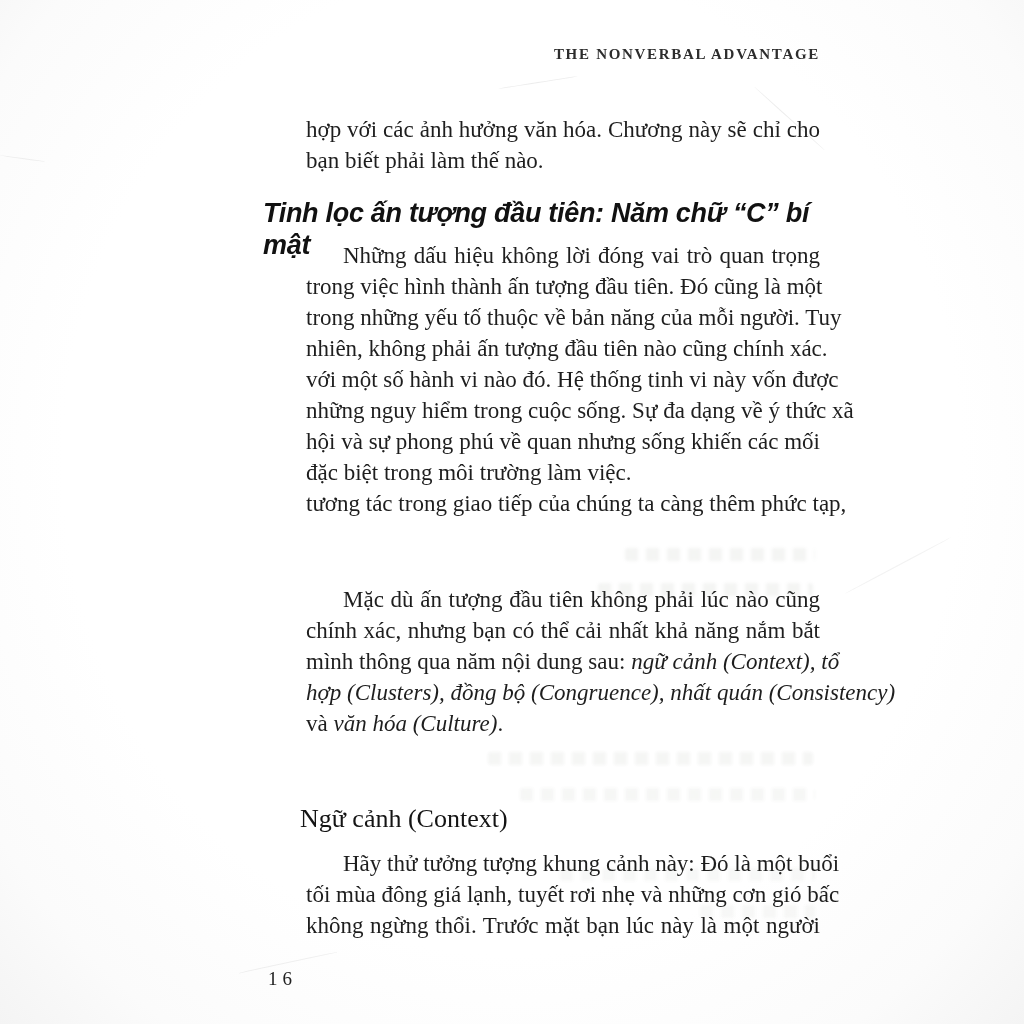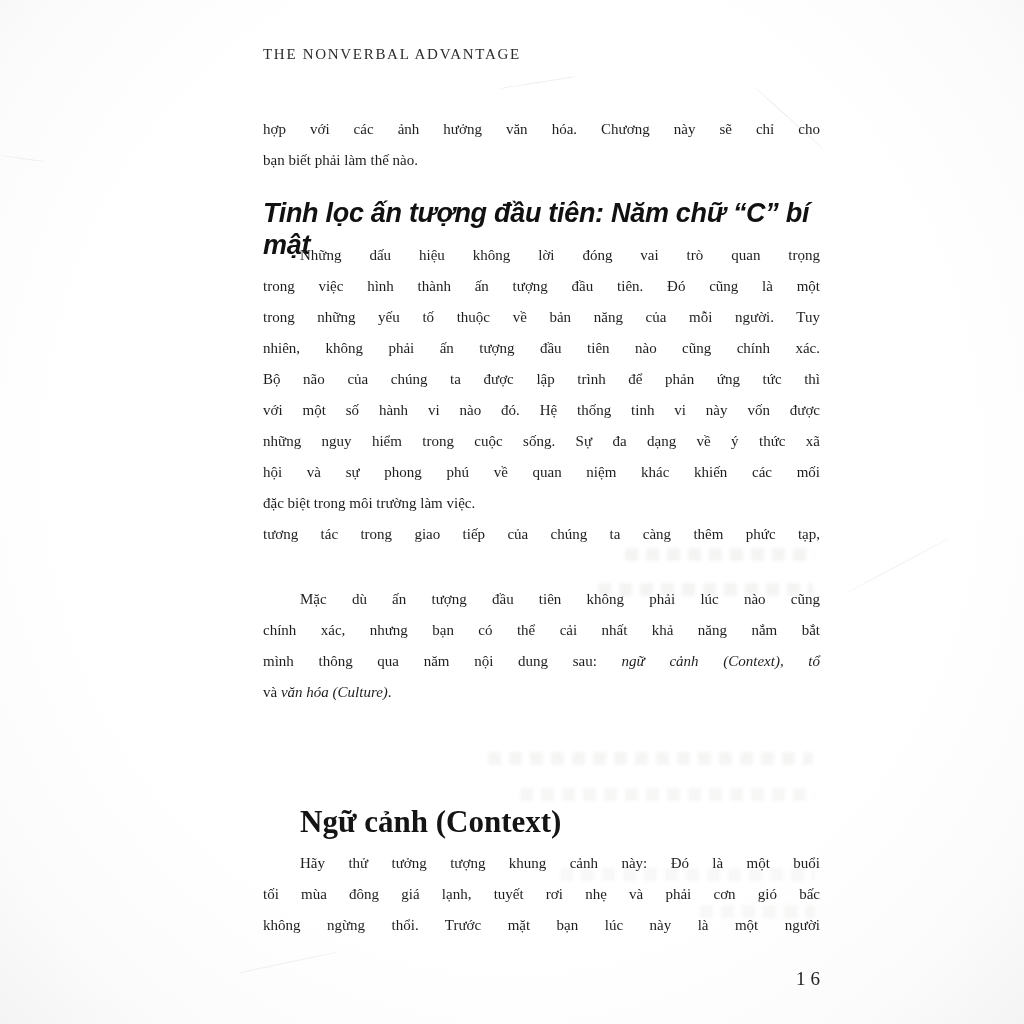--- a/index.html
+++ b/index.html
@@ -10,55 +10,56 @@
     font-family: "Liberation Serif", "DejaVu Serif", serif;
     color: #1e1e1e;
   }
   .page {
     position: absolute; inset: 0;
     background: radial-gradient(ellipse at 50% 45%, #ffffff 62%, #fbfbfb 85%, #f4f4f4 100%);
   }
   .col { position: absolute; left: 263px; width: 557px; }
 
   .running-head {
-    top: 46px; text-align: left;
-    font-size: 15px; letter-spacing: 1.7px; color: #2d2d2d;
+    top: 46px; text-align: right;
+    font-size: 15px; letter-spacing: 1.7px; color: #2d2d2d; font-weight: bold;
   }
 
   .bl {
-    font-size: 15px; line-height: 31px;
+    font-size: 23px; line-height: 31px;
     text-align: justify; text-align-last: justify;
     white-space: nowrap;
+    margin-left: 43px;
   }
   .bl.last { text-align-last: left; }
   .bl.first { text-indent: 37px; font-family: Liberation Serif, serif; }
   .it { font-style: italic; }
 
   #para0 { top: 114px; }
 
   #heading1 {
     top: 198px;
     font-family: "Liberation Sans", "DejaVu Sans", sans-serif;
     font-weight: bold; font-style: italic;
     font-size: 27px; letter-spacing: -0.3px; color: #111;
     transform: scaleY(1.04);
   }
 
   #para1 { top: 240px; }
   #para2 { top: 584px; }
 
   #heading2 {
     top: 804px; padding-left: 37px;
-    font-weight: bold; font-size: 31px; color: #141414;
+    font-weight: normal; font-size: 26px; color: #141414;
   }
 
   #para3 { top: 848px; }
 
   #pageno {
-    top: 968px; text-align: right;
+    top: 968px; text-align: left;
     font-size: 19px; letter-spacing: 5px; padding-left: 5px; color: #222;
   }
 
   
   .scratch {
     position: absolute; height: 1px;
     background: rgba(70, 70, 70, 0.10);
     border-radius: 50%;
   }
   .s1 { left: 498px; top: 82px;  width: 80px;  transform: rotate(-9deg); }
@@ -93,40 +94,40 @@
     <div class="bl last">bạn biết phải làm thế nào.</div>
   </div>
 
   <div class="col" id="heading1">Tinh lọc ấn tượng đầu tiên: Năm chữ “C” bí mật</div>
 
   <div class="col" id="para1">
     <div class="bl first">Những dấu hiệu không lời đóng vai trò quan trọng</div>
     <div class="bl">trong việc hình thành ấn tượng đầu tiên. Đó cũng là một</div>
     <div class="bl">trong những yếu tố thuộc về bản năng của mỗi người. Tuy</div>
     <div class="bl">nhiên, không phải ấn tượng đầu tiên nào cũng chính xác.</div>
-    <div class="bl">Bộ não của chúng ta được lập trình để phản ứng tức thì</div>
     <div class="bl">với một số hành vi nào đó. Hệ thống tinh vi này vốn được</div>
     <div class="bl">những nguy hiểm trong cuộc sống. Sự đa dạng về ý thức xã</div>
-    <div class="bl">hội và sự phong phú về quan niệm khác khiến các mối</div>
+    <div class="bl">hội và sự phong phú về quan nhưng sống khiến các mối</div>
     <div class="bl last">đặc biệt trong môi trường làm việc.</div>
     <div class="bl">tương tác trong giao tiếp của chúng ta càng thêm phức tạp,</div>
   </div>
 
   <div class="col" id="para2">
     <div class="bl first">Mặc dù ấn tượng đầu tiên không phải lúc nào cũng</div>
     <div class="bl">chính xác, nhưng bạn có thể cải nhất khả năng nắm bắt</div>
     <div class="bl"><span>mình thông qua năm nội dung sau: </span><span class="it">ngữ cảnh (Context), tổ</span></div>
+    <div class="bl"><span class="it">hợp (Clusters), đồng bộ (Congruence), nhất quán (Consistency)</span></div>
     <div class="bl last"><span>và </span><span class="it">văn hóa (Culture)</span><span>.</span></div>
   </div>
 
   <div class="col" id="heading2">Ngữ cảnh (Context)</div>
 
   <div class="col" id="para3">
     <div class="bl first">Hãy thử tưởng tượng khung cảnh này: Đó là một buổi</div>
-    <div class="bl">tối mùa đông giá lạnh, tuyết rơi nhẹ và phải cơn gió bấc</div>
+    <div class="bl">tối mùa đông giá lạnh, tuyết rơi nhẹ và những cơn gió bấc</div>
     <div class="bl">không ngừng thổi. Trước mặt bạn lúc này là một người</div>
   </div>
 
   <div class="col" id="pageno">16</div>
 
   <div class="scratch s1"></div>
   <div class="scratch s2"></div>
   <div class="scratch s3"></div>
   <div class="scratch s4"></div>
   <div class="scratch s5"></div>

